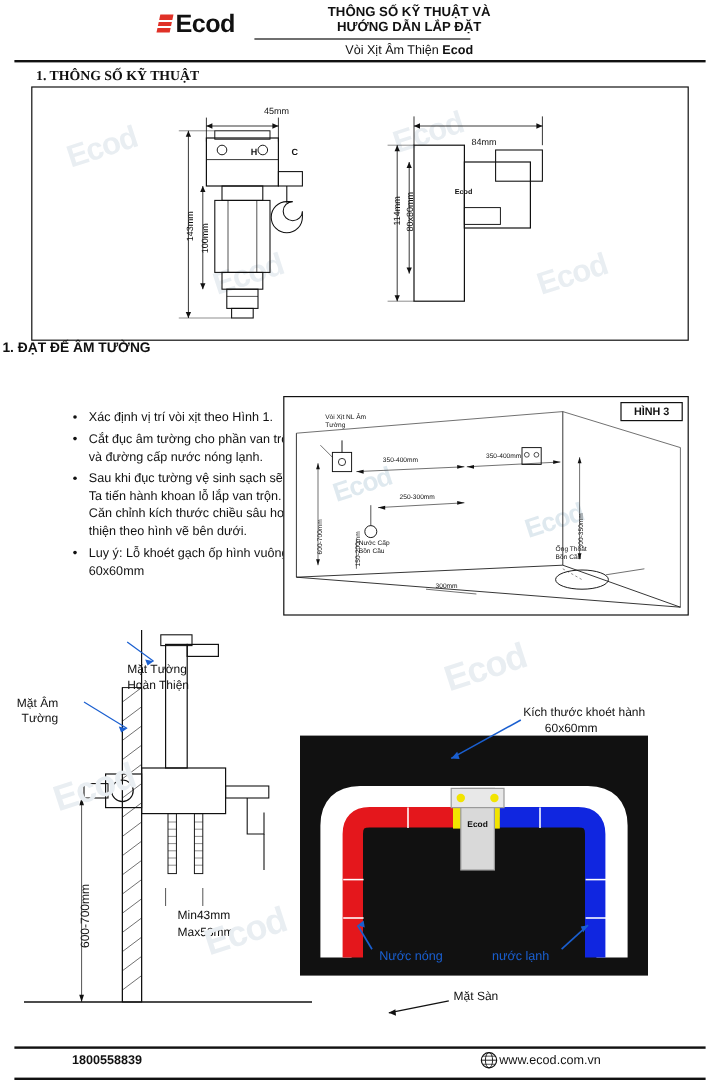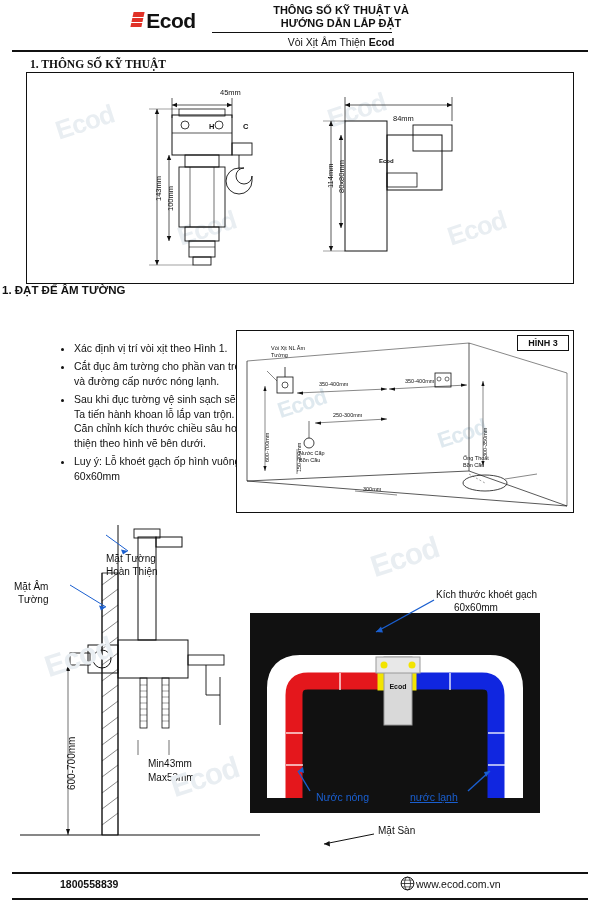--- a/index.html
+++ b/index.html
@@ -419,29 +419,29 @@
       <line x1="238" y1="152" x2="255" y2="152"></line>
       <line x1="200" y1="60" x2="200" y2="77"></line>
     </g>
 
     <line x1="60" y1="178" x2="48" y2="158" stroke="#1a5fd0" stroke-width="1.4"></line>
     <path d="M48,158 l6,2 l-1,-6 z" fill="#1a5fd0"></path>
     <line x1="218" y1="178" x2="240" y2="158" stroke="#1a5fd0" stroke-width="1.4"></line>
     <path d="M240,158 l-6,1 l2,5 z" fill="#1a5fd0"></path>
   </svg>
   <div style="position:absolute; left:66px; top:178px; font-size:10.5px; color:#1a5fd0;">Nước nóng</div>
-  <div style="position:absolute; left:160px; top:178px; font-size:10.5px; color:#1a5fd0;text-decoration:underline;">nước lạnh</div>
+  <div style="position:absolute; left:160px; top:178px; font-size:10.5px; color:#1a5fd0;">nước lạnh</div>
 </div>
 
 <svg width="110" height="50" style="position:absolute;left:350px;top:590px;">
   <line x1="84" y1="10" x2="26" y2="42" stroke="#1a5fd0" stroke-width="1.3"></line>
   <path d="M26,42 l7,0.5 l-2,-6 z" fill="#1a5fd0"></path>
 </svg>
 <div class="note" style="left:436px; top:588px;">
-  <span>Kích thước khoét gạch</span><br>
+  <span>Kích thước khoét hành</span><br>
   <span style="margin-left:18px; display:inline-block;">60x60mm</span>
 </div>
 
 <svg width="70" height="30" style="position:absolute;left:318px;top:822px;">
   <line x1="56" y1="12" x2="6" y2="22" stroke="#111" stroke-width="1"></line>
   <path d="M6,22 l6,2.5 l-0.5,-5.5 z" fill="#111"></path>
 </svg>
 <div class="note" style="left:378px; top:824px;">Mặt Sàn</div>
 
 <div class="wm" style="left:44px; top:640px; font-size:30px;">Ecod</div>

